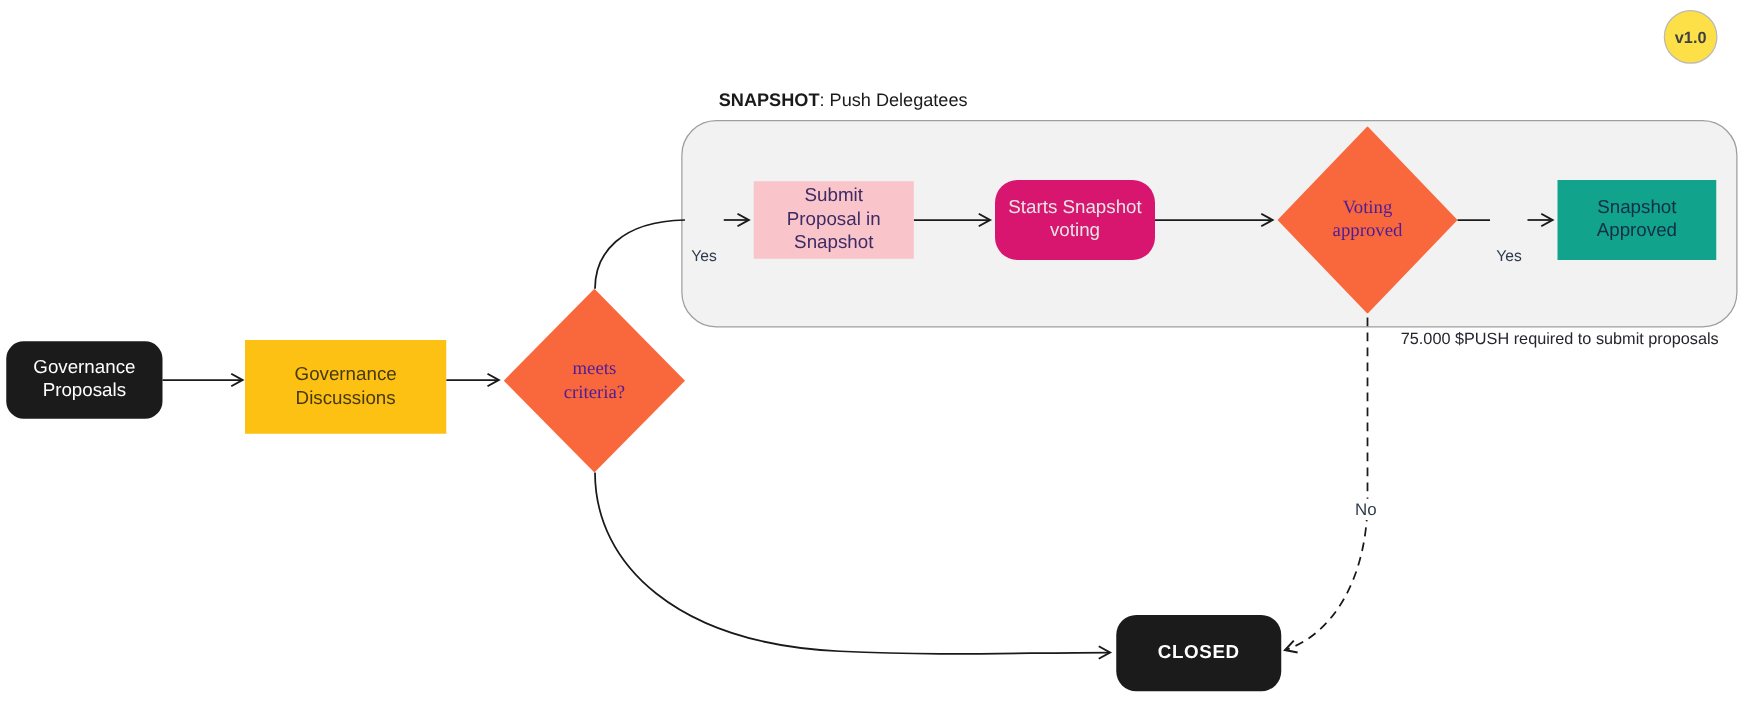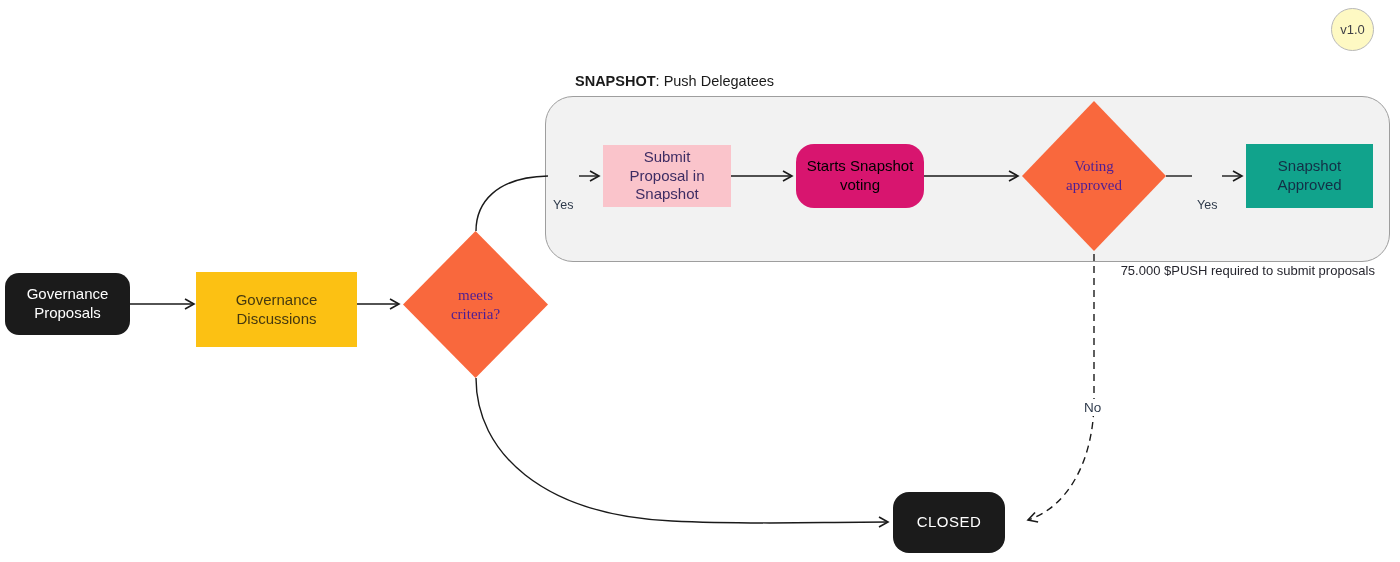--- a/index.html
+++ b/index.html
@@ -5,23 +5,23 @@
   * { margin: 0; padding: 0; box-sizing: border-box; }
   html, body { width: 1400px; height: 562px; background: #ffffff; overflow: hidden; }
   body { font-family: "Liberation Sans", "DejaVu Sans", sans-serif; position: relative; }
 
   .abs { position: absolute; }
 
   
   .version-badge {
     left: 1331px; top: 8px; width: 43px; height: 43px;
     border: 1.5px solid #b9b9b9; border-radius: 50%;
-    background: #fef9c3; color: #3f3f46;
+    background: #fde047; color: #3f3f46;
     display: flex; align-items: center; justify-content: center;
-    font-size: 13px; z-index: 4;
+    font-size: 13px; z-index: 4; font-weight: bold;
   }
 
   
   .group-box {
     left: 545px; top: 96px; width: 845px; height: 166px;
     background: #f2f2f2; border: 1.5px solid #9e9e9e; border-radius: 28px;
     z-index: 0;
   }
   .group-title {
     left: 575px; top: 73px; font-size: 14.5px; color: #1a1a1a; z-index: 4;
@@ -56,29 +56,29 @@
     font-family: Liberation Serif, serif;
   }
   .node-meets-criteria { left: 403px; top: 231px; width: 145px; height: 147px; }
   .node-voting-approved { left: 1022px; top: 101px; width: 144px; height: 150px; }
   .node-submit {
     left: 603px; top: 145px; width: 128px; height: 62px;
     background: #fac4cb; color: #3d2c63; padding: 0 10px;
   }
   .node-starts {
     left: 796px; top: 144px; width: 128px; height: 64px;
-    background: #d8156f; color: #000000; border-radius: 18px; padding: 0 8px;
+    background: #d8156f; color: #e5e5e5; border-radius: 18px; padding: 0 8px;
   }
   .node-proposal-approved {
     left: 1246px; top: 144px; width: 127px; height: 64px;
     background: #11a38c; color: #132f46; padding: 0 18px;
   }
   .node-closed {
-    left: 893px; top: 492px; width: 112px; height: 61px;
-    border-radius: 16px; font-size: 15px; letter-spacing: 0.5px;
+    left: 893px; top: 492px; width: 132px; height: 61px;
+    border-radius: 16px; font-size: 15px; letter-spacing: 0.5px; font-weight: bold;
   }
 
   
   .edge-label {
     font-size: 12.5px; color: #2f3b4c; z-index: 3;
     padding: 1px 3px; white-space: nowrap; margin-top: 30px;
   }
   .label-yes-criteria { left: 550px; top: 167px; background: #f2f2f2; }
   .label-yes-voting   { left: 1194px; top: 167px; background: #f2f2f2; }
   .label-no-voting    { left: 1081px; top: 369px; background: #ffffff; font-size: 13.5px; }

